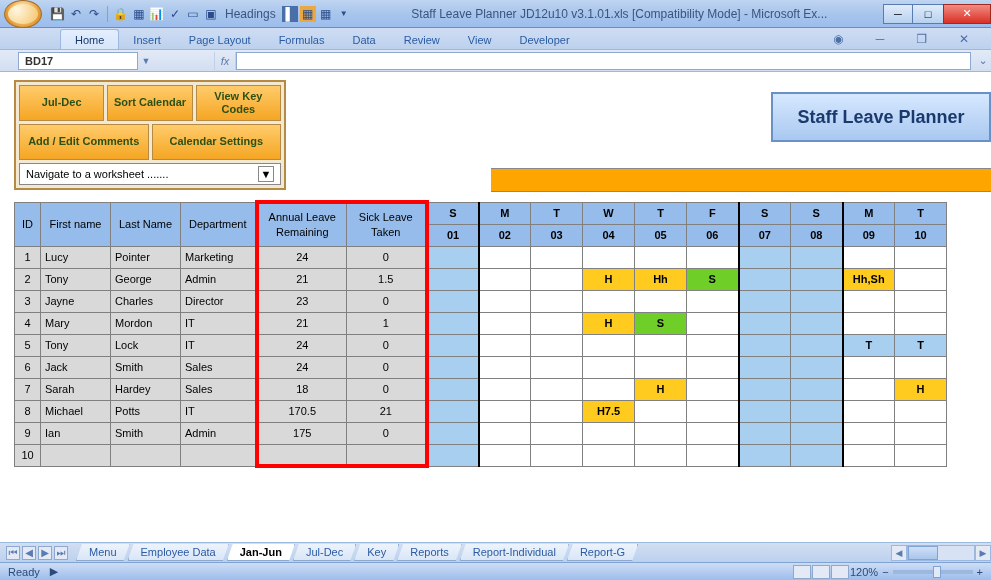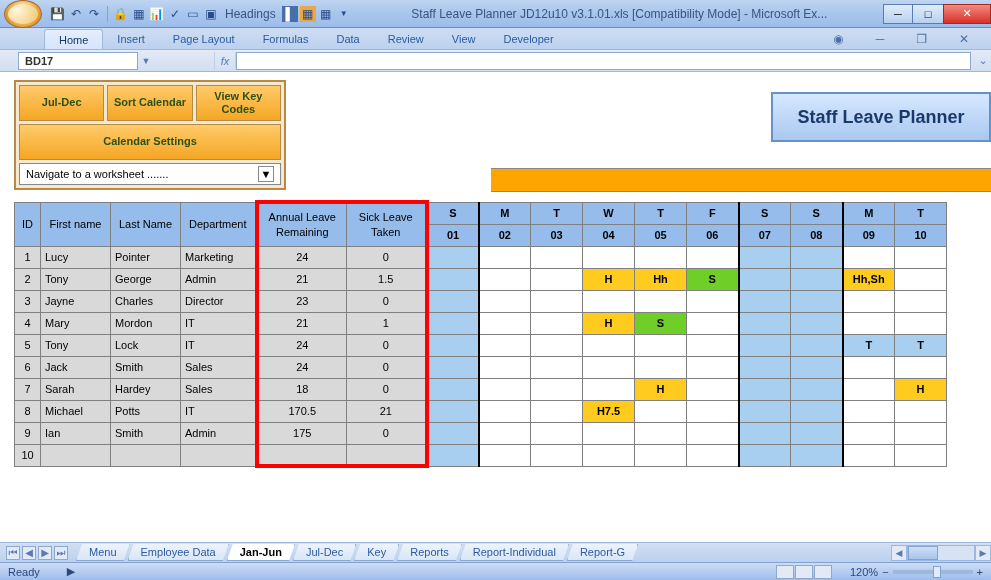--- a/index.html
+++ b/index.html
@@ -12,21 +12,21 @@
 .qat { display: flex; gap: 2px; padding: 0 4px; align-items: center; }
 .qat-icon { width: 16px; height: 16px; display: inline-flex; align-items: center; justify-content: center; font-size: 12px; color: #2b4b8c; }
 .qat-sep { width: 1px; height: 16px; background: #7ea2d4; margin: 0 3px; }
 .title-text { flex: 1; text-align: center; font-size: 12px; color: #3a557e; }
 .winctrl { display: flex; height: 20px; }
 .winctrl button { width: 30px; height: 20px; border: 1px solid #5a7bb0; background: linear-gradient(#e0ecfa, #b7d1f0); font-size: 11px; cursor: pointer; }
 .winctrl .close { width: 48px; background: linear-gradient(#f28b82, #d93025); color: #fff; border-color: #a12a1e; border-top-right-radius: 0; }
 .winctrl .max { border-left: none; border-right: none; }
 
 
-.ribbon-tabs { height: 22px; background: linear-gradient(#cfddf3, #bcd1ee); display: flex; align-items: center; padding-left: 44px; gap: 0; border-bottom: 1px solid #9cb8df; }
+.ribbon-tabs { height: 22px; background: linear-gradient(#cfddf3, #bcd1ee); display: flex; align-items: flex-end; padding-left: 60px; gap: 0; border-bottom: 1px solid #9cb8df; }
 .ribbon-tabs span { padding: 4px 14px 3px; font-size: 11px; color: #2a5ba3; cursor: pointer; }
 .ribbon-tabs span.active { background: linear-gradient(#e3eefe, #d7e5f9); border: 1px solid #9cb8df; border-bottom: none; border-radius: 3px 3px 0 0; color: #14396e; }
 .inner-winctrl { margin-left: auto; display: flex; gap: 4px; padding-right: 8px; }
 .inner-winctrl span { color: #4e6ea6; font-size: 12px; cursor: pointer; }
 
 
 .formbar { height: 22px; background: linear-gradient(#e3eaf6, #d2def1); display: flex; align-items: center; border-bottom: 1px solid #9cb8df; }
 .namebox { width: 120px; height: 18px; margin-left: 18px; background: #fff; border: 1px solid #8ea9cf; display: flex; align-items: center; padding: 0 6px; font-weight: bold; color: #333; }
 .namebox-arrow { width: 16px; text-align: center; color: #5a7bb0; font-size: 9px; }
 .fx-gap { width: 60px; }
@@ -76,21 +76,21 @@
 .tab-nav { display: flex; gap: 2px; margin-right: 8px; }
 .tab-nav span { width: 14px; height: 14px; border: 1px solid #8ea9cf; background: #e3eaf6; font-size: 10px; text-align: center; line-height: 12px; color: #5a7bb0; cursor: pointer; }
 .sheettab { padding: 2px 12px; background: linear-gradient(#edf3fc, #d9e6f7); border: 1px solid #8ea9cf; border-top: none; clip-path: polygon(6px 0, 100% 0, calc(100% - 6px) 100%, 0 100%); margin-right: -2px; font-size: 11px; color: #2a5ba3; cursor: pointer; }
 .sheettab.active { background: #fff; font-weight: bold; color: #000; }
 .hscroll { margin-left: auto; width: 100px; height: 16px; display: flex; }
 .hscroll .track { flex: 1; background: #d7e3f4; border: 1px solid #9cb8df; position: relative; }
 .hscroll .thumb { position: absolute; left: 0; width: 30px; top: 0; bottom: 0; background: linear-gradient(#cfe0f7, #a9c5ea); border: 1px solid #7fa3d2; }
 .hscroll .arr { width: 16px; border: 1px solid #9cb8df; background: #e3eaf6; text-align: center; font-size: 9px; line-height: 14px; color: #5a7bb0; }
 
 
-.statusbar { position: absolute; left: 0; right: 0; bottom: 0; height: 18px; background: linear-gradient(#cfddf3, #9cbded); display: flex; align-items: center; padding: 0 8px; font-size: 11px; color: #2a4a7a; border-top: 1px solid #7fa3d2; gap: 17px; }
+.statusbar { position: absolute; left: 0; right: 0; bottom: 0; height: 18px; background: linear-gradient(#cfddf3, #9cbded); display: flex; align-items: center; padding: 0 8px; font-size: 11px; color: #2a4a7a; border-top: 1px solid #7fa3d2; }
 .view-btns { margin-left: auto; display: flex; gap: 1px; }
 .view-btns span { width: 18px; height: 14px; border: 1px solid #8ea9cf; background: #e3eaf6; display: inline-block; }
 .zoom { display: flex; align-items: center; gap: 4px; margin-left: 1px; }
 .zoom-track { width: 80px; height: 4px; background: #9cb8df; position: relative; }
 .zoom-thumb { position: absolute; left: 50%; top: -4px; width: 8px; height: 12px; background: #e3eaf6; border: 1px solid #7fa3d2; }
 </style>
 </head>
 <body>
 
 <div class="titlebar">
@@ -150,20 +150,21 @@
 
 <div class="sheet-area">
 
   <div class="ctrl-panel">
     <div class="ctrl-row">
       <button class="ctrl-btn">Jul-Dec</button>
       <button class="ctrl-btn">Sort Calendar</button>
       <button class="ctrl-btn">View Key Codes</button>
     </div>
     <div class="ctrl-row">
+      <button class="ctrl-btn">Add / Edit Comments</button>
       <button class="ctrl-btn">Calendar Settings</button>
     </div>
     <div class="nav-select">
       <span>Navigate to a worksheet .......</span>
       <span class="nav-arrow">▼</span>
     </div>
   </div>
 
   <div class="banner">Staff Leave Planner</div>
   <div class="banner-stripe"></div>

